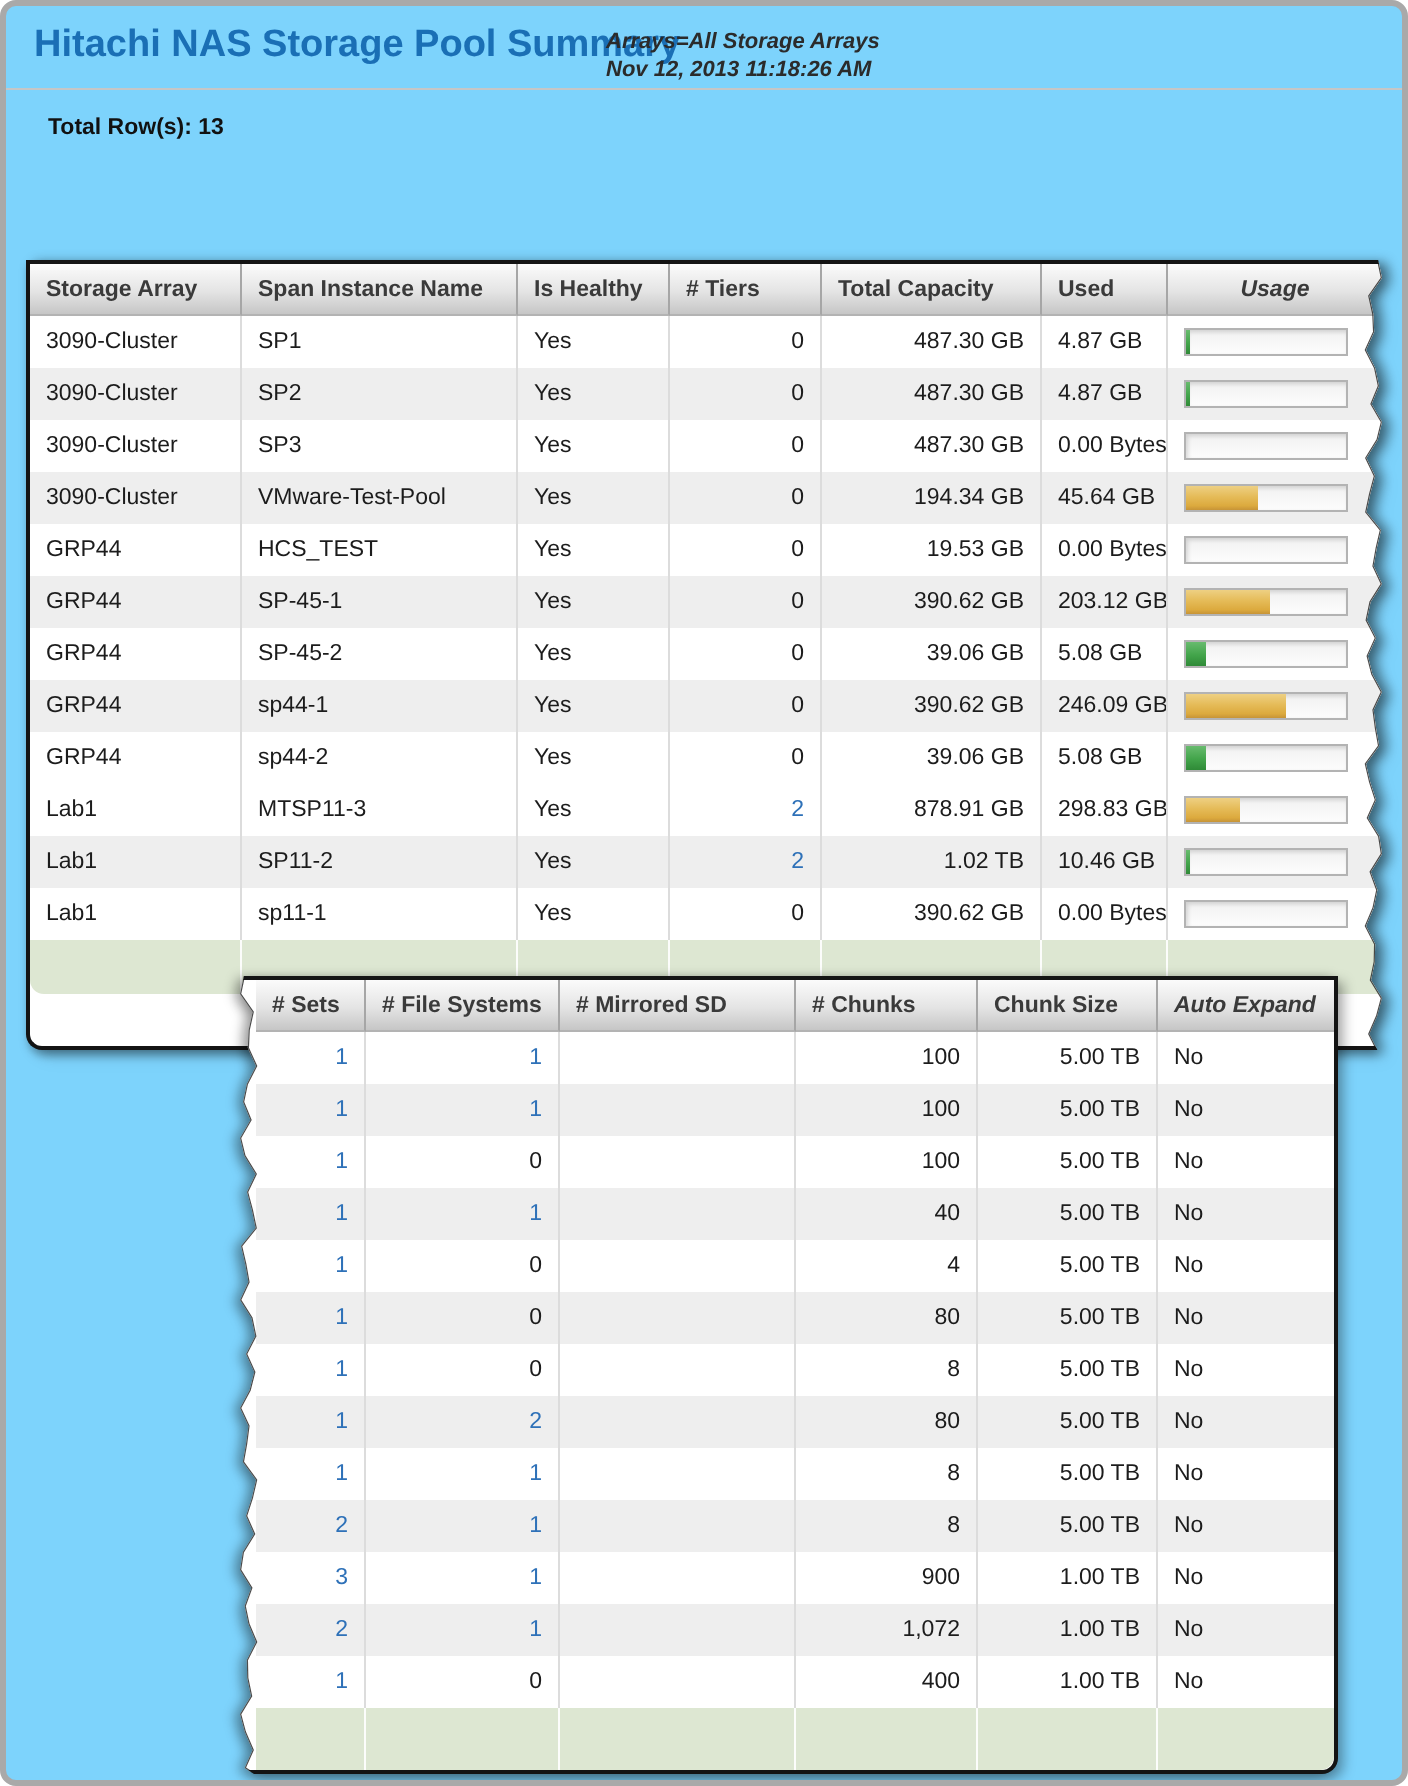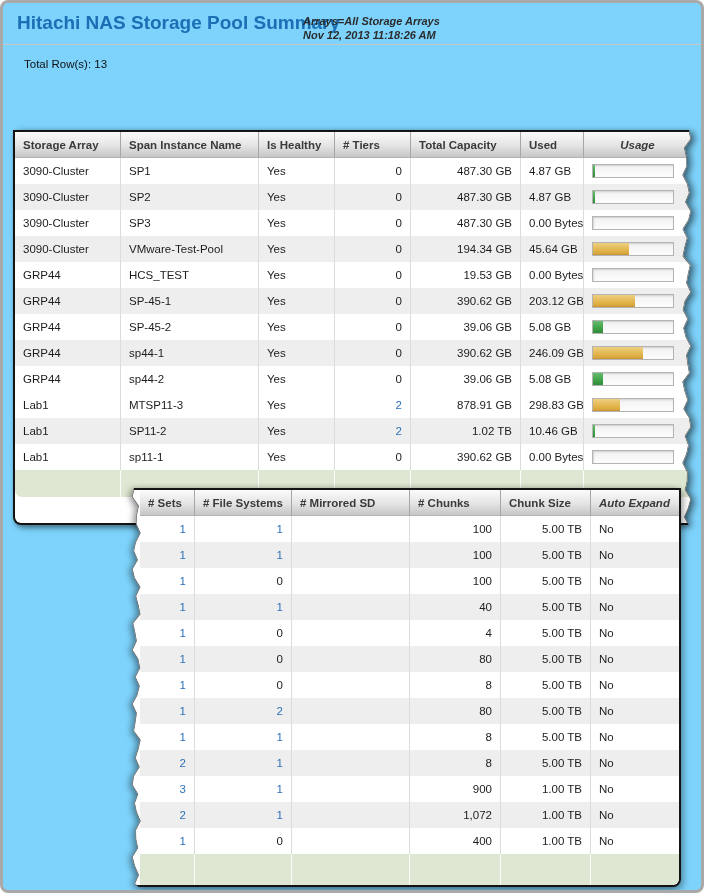--- a/index.html
+++ b/index.html
@@ -3,25 +3,25 @@
 <meta charset="utf-8">
 <style>
   html,body{margin:0;padding:0;background:#ffffff;font-family:"Liberation Sans","DejaVu Sans",sans-serif;}
   .page{position:relative;width:704px;height:893px;box-sizing:border-box;background:#7dd3fc;
         border:3px solid #a9a9a9;border-radius:8px;overflow:hidden;}
 
   
   .report-header{position:absolute;left:0;top:0;width:100%;height:41px;border-bottom:1px solid #c6c6c6;}
   .report-title{position:absolute;left:14px;top:9px;font-size:19px;font-weight:bold;color:#1a6fb5;white-space:nowrap;}
   .report-subtitle{position:absolute;left:300px;top:11px;font-size:11px;font-weight:bold;font-style:italic;color:#2b2b2b;line-height:14px;white-space:nowrap;}
-  .total-rows{position:absolute;left:21px;top:55px;font-size:11.5px;font-weight:normal;color:#111;}
+  .total-rows{position:absolute;left:21px;top:55px;font-size:11.5px;font-weight:bold;color:#111;}
 
   
   .shadow-wrap1{position:absolute;left:10px;top:84px;filter:drop-shadow(4px 1px 3px rgba(0,0,0,.38)) drop-shadow(1px 3px 2px rgba(0,0,0,.25));}
-  .shadow-wrap2{position:absolute;left:129px;top:485px;filter:drop-shadow(-3px 1px 3px rgba(0,0,0,.33)) drop-shadow(3px 3px 3px rgba(0,0,0,.3));}
+  .shadow-wrap2{position:absolute;left:117px;top:485px;filter:drop-shadow(-3px 1px 3px rgba(0,0,0,.33)) drop-shadow(3px 3px 3px rgba(0,0,0,.3));}
   .panel{box-sizing:border-box;background:#fff;position:relative;overflow:hidden;}
   .panel1{width:678px;height:395px;border:2px solid #141414;border-right:none;border-radius:0 0 0 8px;margin-top:43px;}
   .panel2{width:549px;height:399px;border:2px solid #141414;border-left:none;border-radius:0 0 8px 0;}
   svg.tear{position:absolute;pointer-events:none;}
   .panel1 svg.tear{left:-2px;top:-2px;}
   .panel2 svg.tear{left:0;top:-2px;}
   svg.tear polyline{fill:none;stroke:#2d2d2d;stroke-width:1.2;opacity:.85;}
 
   
   table.rpt{border-collapse:separate;border-spacing:0;table-layout:fixed;font-size:11.5px;color:#1c1c1c;}

